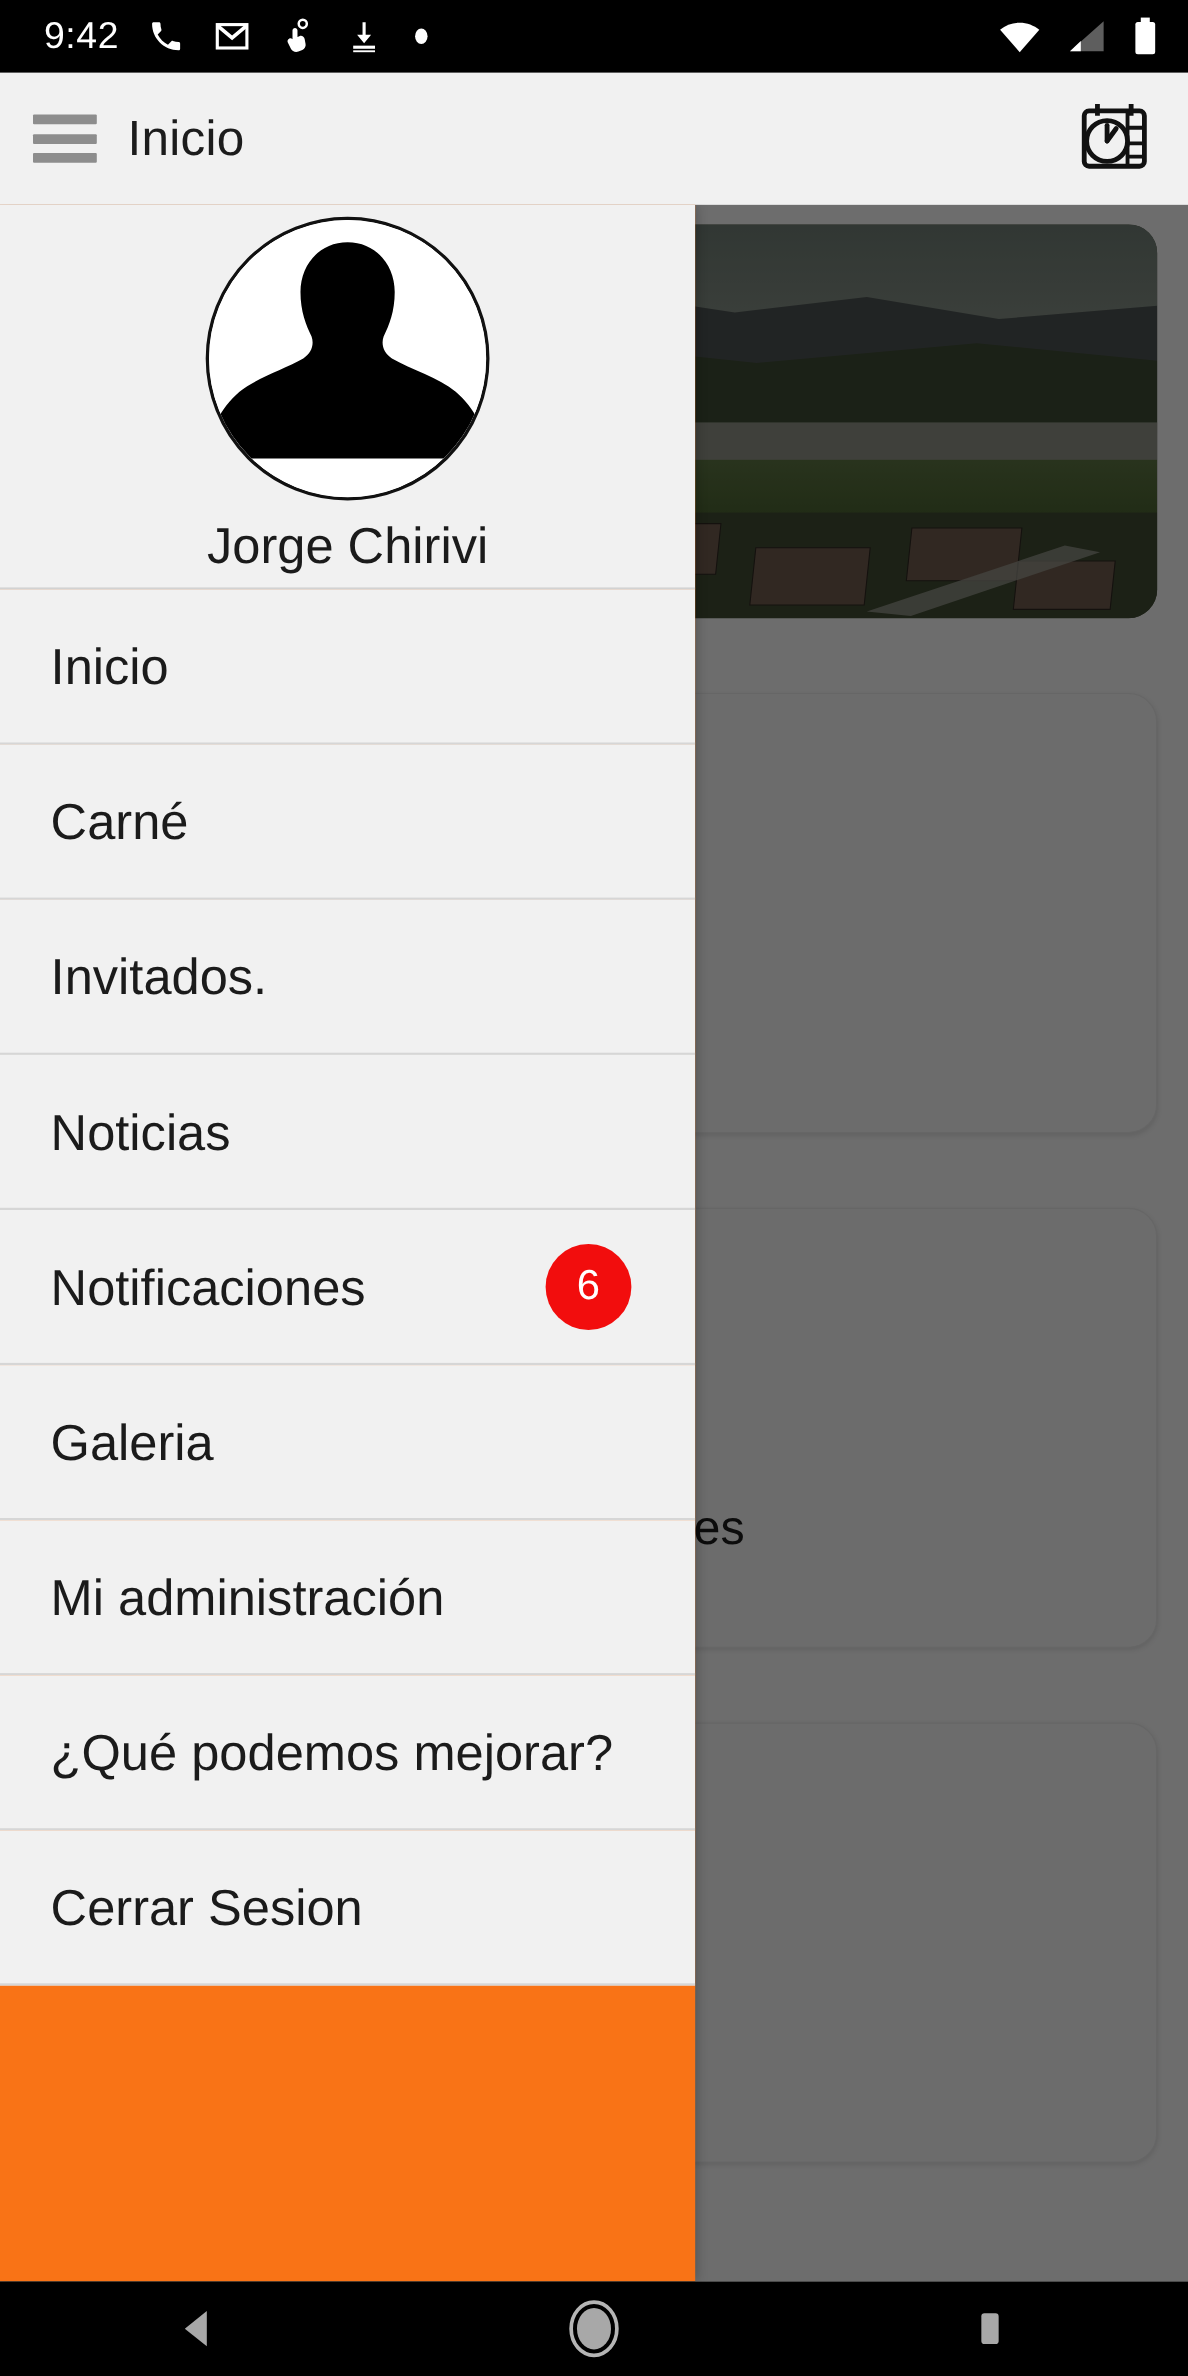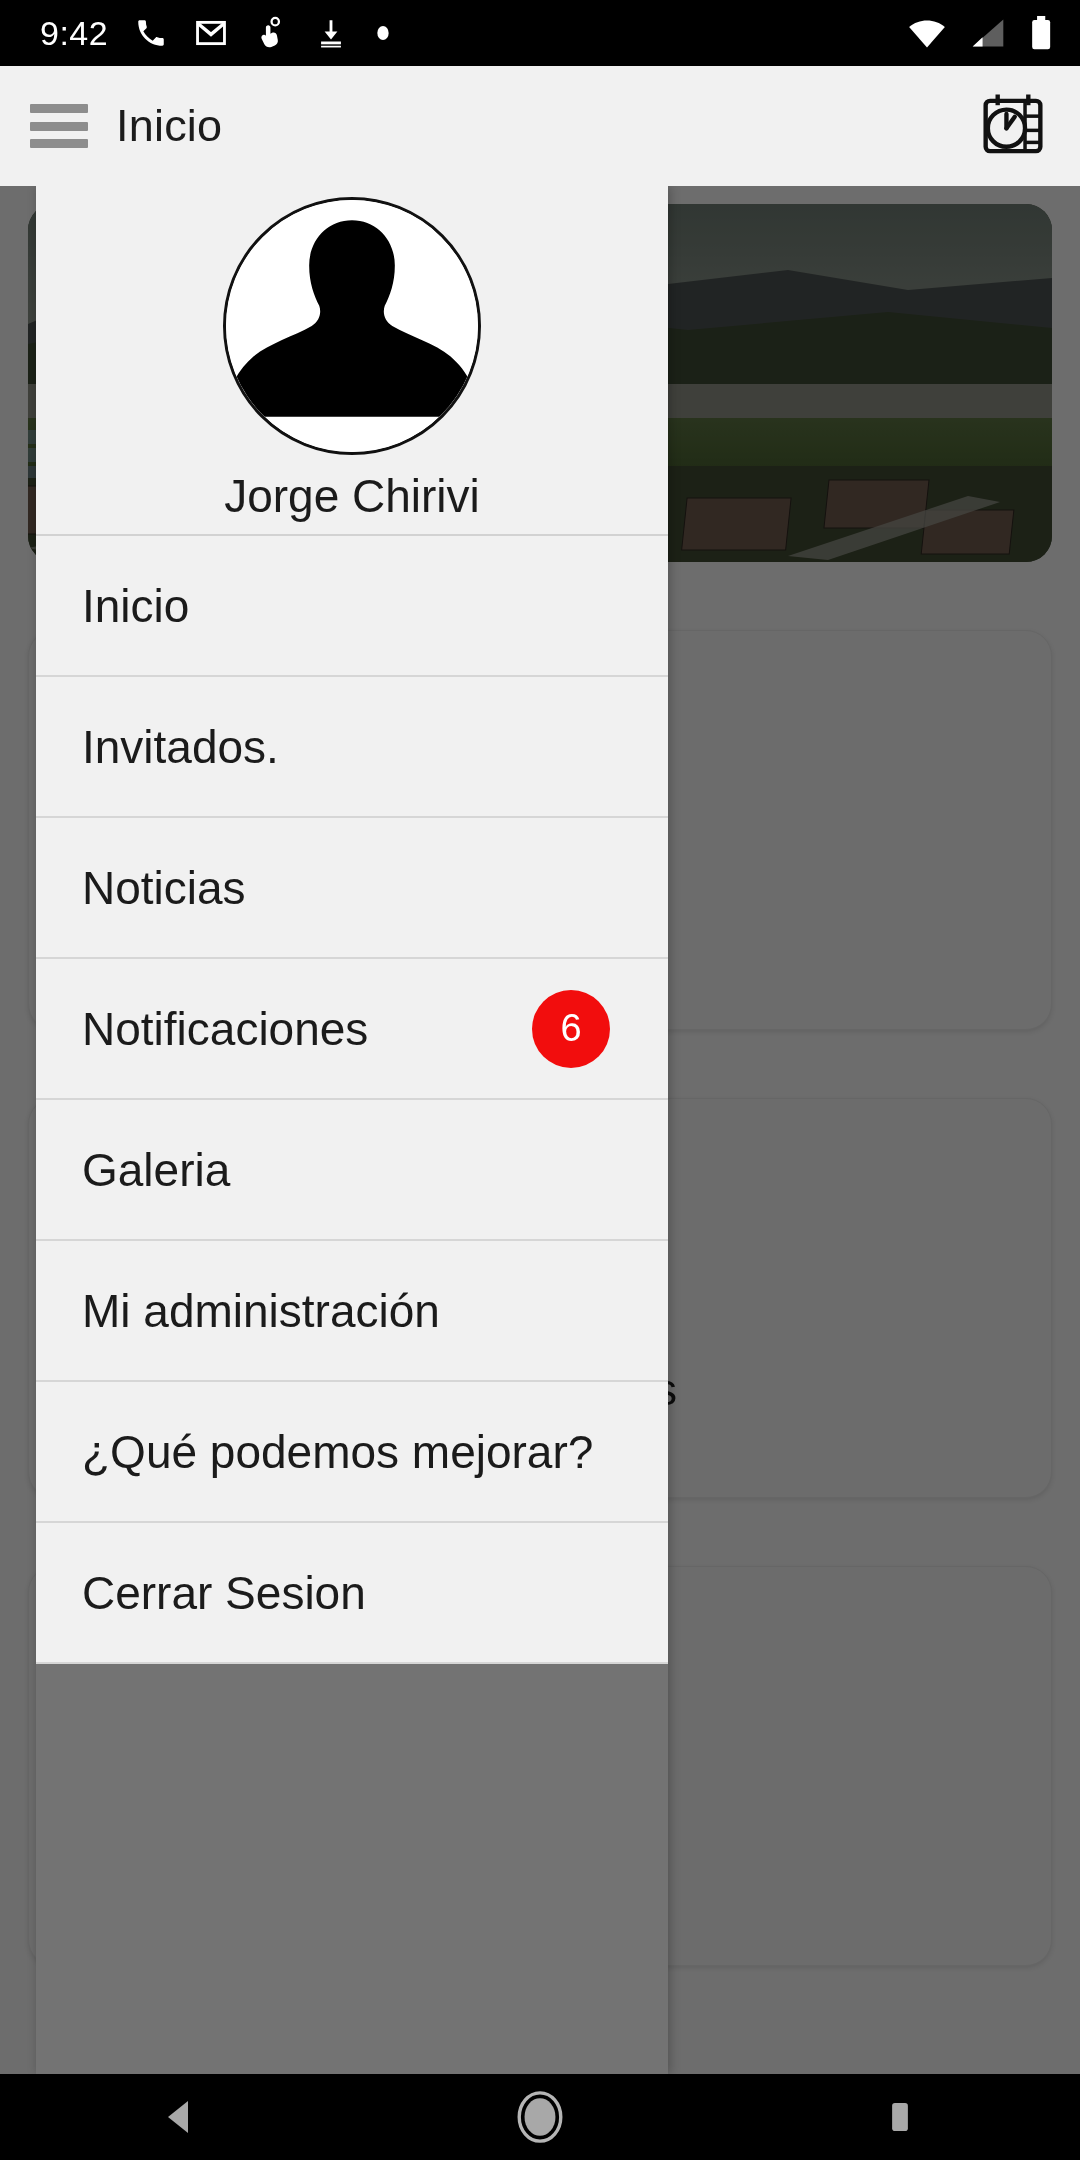--- a/index.html
+++ b/index.html
@@ -106,25 +106,24 @@
     position: absolute; top: 186px; left: 0;
     width: 1080px; height: 1888px;
     background: rgba(0,0,0,0.55);
     z-index: 20;
   }
 
   
   .drawer {
     position: absolute; top: 186px; left: 0;
     width: 632px; height: 1888px;
-    background: #737373;
+    background: #f97316;
     z-index: 30;
     overflow: hidden;
     box-shadow: 2px 0 10px rgba(0,0,0,0.25);
-    margin-left: 36px;
   }
   .drawer-header {
     height: 350px;
     display: flex; flex-direction: column;
     align-items: center; justify-content: center;
     gap: 14px;
     border-bottom: 2px solid #d2d2d2;
     background: #f1f1f1;
   }
   .avatar {
@@ -341,20 +340,23 @@
           <path fill="#000000" d="M50 8 c-10 0 -17 8 -17 18 c0 7 2 12 4 16 c1 3 0 6 -3 8 c-7 4 -17 7 -23 12 c-7 6 -11 14 -11 24 h100 c0 -10 -4 -18 -11 -24 c-6 -5 -16 -8 -23 -12 c-3 -2 -4 -5 -3 -8 c2 -4 4 -9 4 -16 c0 -10 -7 -18 -17 -18 z"></path>
         </svg>
       </div>
       <div class="drawer-username">Jorge Chirivi</div>
     </div>
 
     <div class="drawer-item">
       <span class="drawer-item-label">Inicio</span>
     </div>
     <div class="drawer-item">
+      <span class="drawer-item-label">Carné</span>
+    </div>
+    <div class="drawer-item">
       <span class="drawer-item-label">Invitados.</span>
     </div>
     <div class="drawer-item">
       <span class="drawer-item-label">Noticias</span>
     </div>
     <div class="drawer-item">
       <span class="drawer-item-label">Notificaciones</span>
       <span class="drawer-badge">6</span>
     </div>
     <div class="drawer-item">

